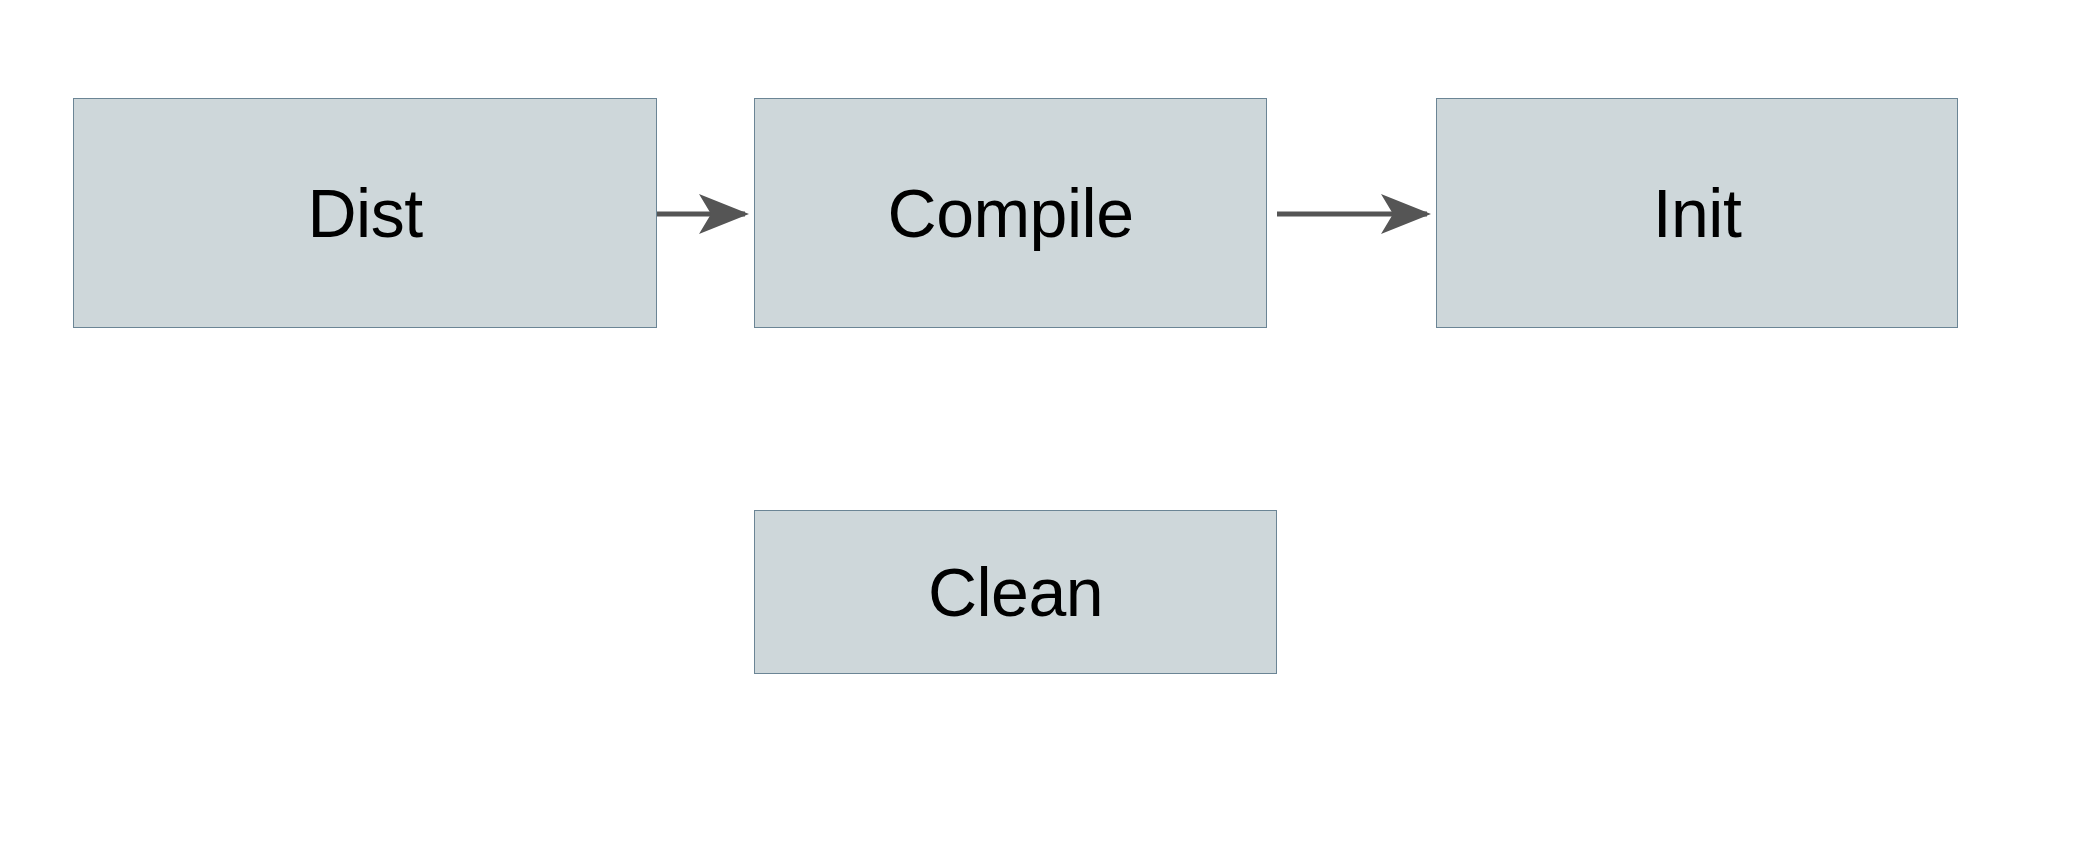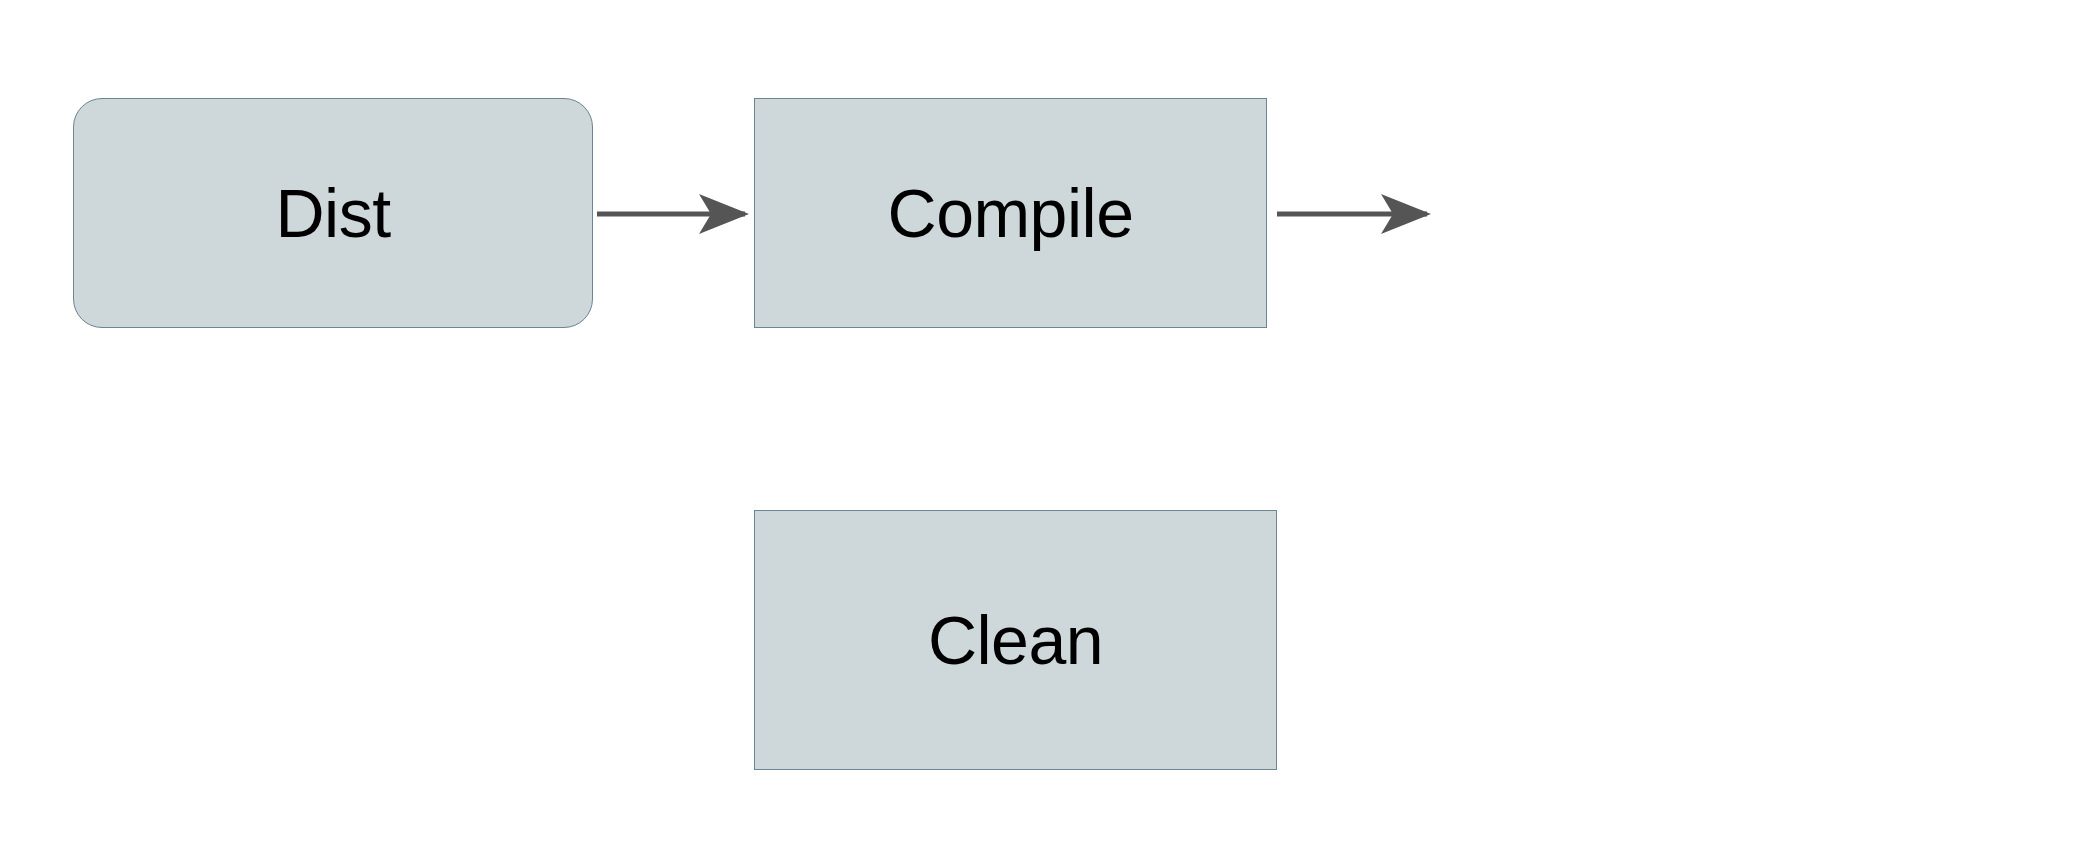--- a/index.html
+++ b/index.html
@@ -38,24 +38,24 @@
   }
   .edge-layer {
     position: absolute;
     left: 0;
     top: 0;
     width: 2078px;
     height: 848px;
     pointer-events: none;
   }
   
-  #node-dist    { left: 73px;   top: 98px;  width: 520px; height: 230px; border-radius: 29px; }
+  #node-dist    { left: 73px;   top: 98px;  width: 584px; height: 230px; }
   #node-compile { left: 754px;  top: 98px;  width: 513px; height: 230px; }
   #node-init    { left: 1436px; top: 98px;  width: 522px; height: 230px; }
-  #node-clean   { left: 754px;  top: 510px; width: 523px; height: 260px; }
+  #node-clean   { left: 754px;  top: 510px; width: 523px; height: 164px; }
 </style>
 </head>
 <body>
 
 <div id="canvas">
 
   <svg class="edge-layer" viewBox="0 0 2078 848" xmlns="http://www.w3.org/2000/svg">
     <defs>
       <marker id="arrowhead" markerWidth="10" markerHeight="8" refX="9.2" refY="4" orient="auto" markerUnits="strokeWidth">
         <path d="M 0 0 L 10 4 L 0 8 L 2.4 4 Z" fill="#555555"></path>
@@ -72,18 +72,21 @@
   </svg>
 
   <div class="node" id="node-dist">
     <span class="node-label">Dist</span>
   </div>
 
   <div class="node" id="node-compile">
     <span class="node-label">Compile</span>
   </div>
 
+  <div class="node" id="node-init">
+    <span class="node-label">Init</span>
+  </div>
 
   <div class="node" id="node-clean">
     <span class="node-label">Clean</span>
   </div>
 
 </div>
 
 </body></html>

